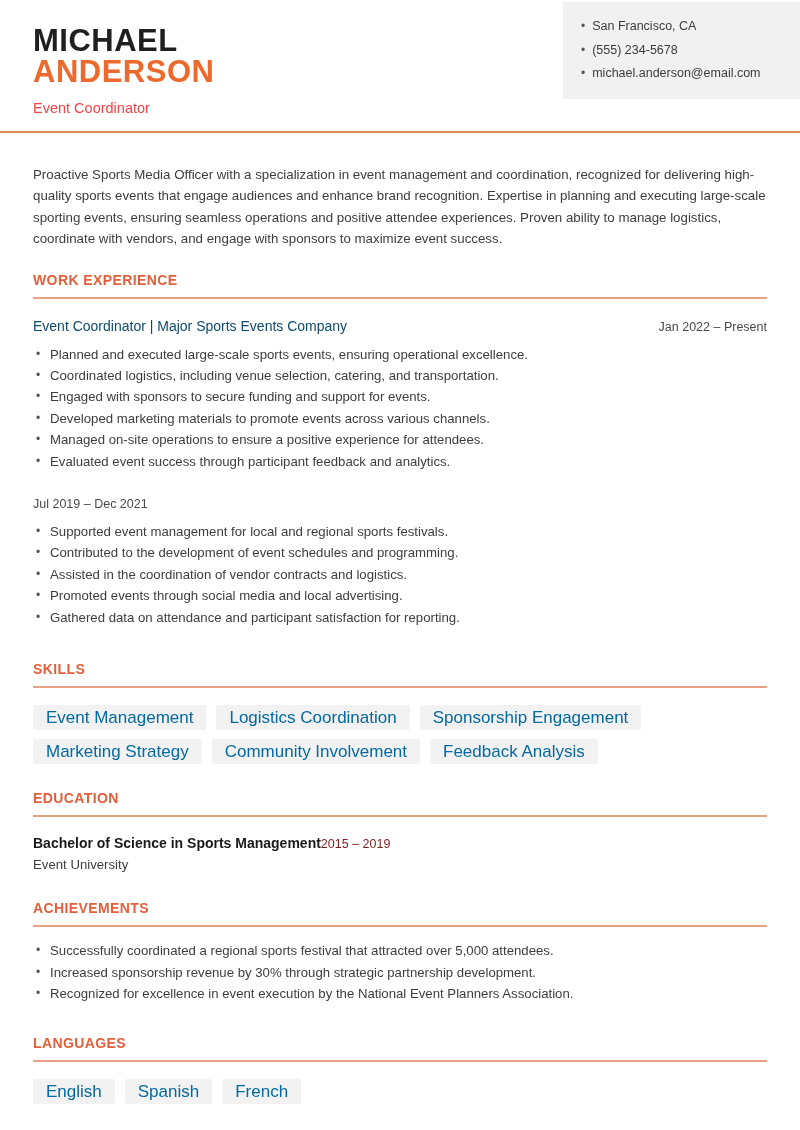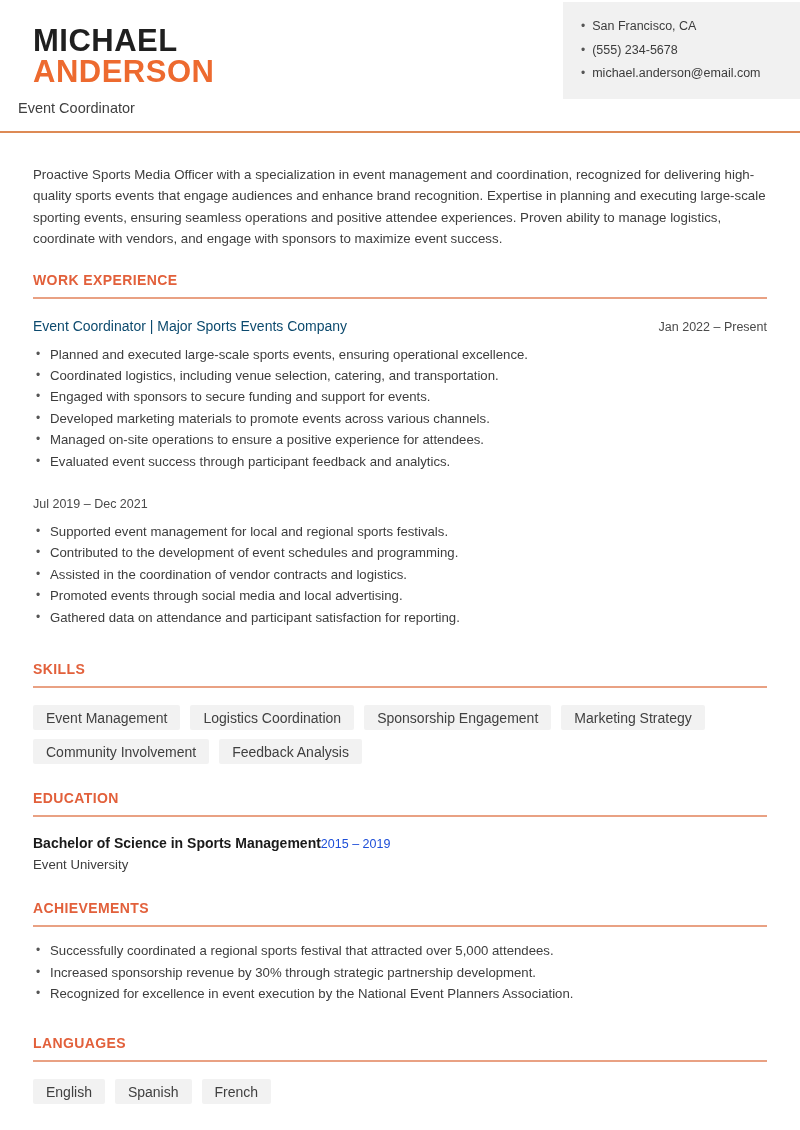--- a/index.html
+++ b/index.html
@@ -11,21 +11,21 @@
   }
   .page { position: relative; width: 800px; height: 1130px; }
   .content { padding: 0 33px; }
 
   
   .header { position: relative; padding-top: 25px; height: 131px; }
   .name-block { padding-left: 33px; }
   .name-line { font-size: 31px; font-weight: 800; letter-spacing: 0.5px; line-height: 31px; }
   .first-name { color: #1f1f1f; }
   .last-name  { color: #ED6A2F; }
-  .role-title { padding-left: 18px; margin-top: 13px; font-size: 14.5px; color: #404040; }
+  .role-title { padding-left: 33px; margin-top: 13px; font-size: 14.5px; color: #ef4444; }
 
   .contact-card {
     position: absolute; top: 2px; right: 0; width: 237px;
     background: #F1F1F1; padding: 13px 16px 13px 18px;
   }
   .contact-item { display: flex; align-items: baseline; font-size: 12.5px; color: #3c3c3c; line-height: 23.5px; }
   .contact-bullet { color: #555; margin-right: 7px; font-size: 12px; }
 
   .top-rule { border: none; border-top: 2.5px solid #DD8A55; margin-top: 0; }
 
@@ -50,29 +50,29 @@
     position: relative; padding-left: 17px;
     font-size: 13.2px; line-height: 21.4px; color: #3d3d3d;
   }
   ul.bullets li::before {
     content: "•"; position: absolute; left: 3px; top: 0; color: #555; font-size: 12px;
   }
 
   
   .tag-row { margin-top: 17px; display: flex; flex-wrap: wrap; gap: 9px 10px; }
   .tag {
-    background: #F2F2F2; color: #404040; font-size: 14px;
+    background: #F2F2F2; color: #0369a1; font-size: 17px;
     padding: 7px 13px; border-radius: 2px; line-height: 1;
     display: inline-flex; align-items: center; height: 25px;
   }
 
   
   .edu-header { display: flex; align-items: baseline; margin-top: 18px; }
   .edu-degree { font-size: 14px; font-weight: bold; color: #1a1a1a; }
-  .edu-dates { font-size: 12.5px; color: #1d4ed8; }
+  .edu-dates { font-size: 12.5px; color: #7f1d1d; }
   .edu-school { margin-top: 6px; font-size: 13.2px; color: #3d3d3d; }
 
   
   .section-work { margin-top: 22px; }
   .section-skills { margin-top: 33px; }
   .section-education { margin-top: 26px; }
   .section-achievements { margin-top: 28px; }
   .section-languages { margin-top: 31px; }
 </style>
 </head>

